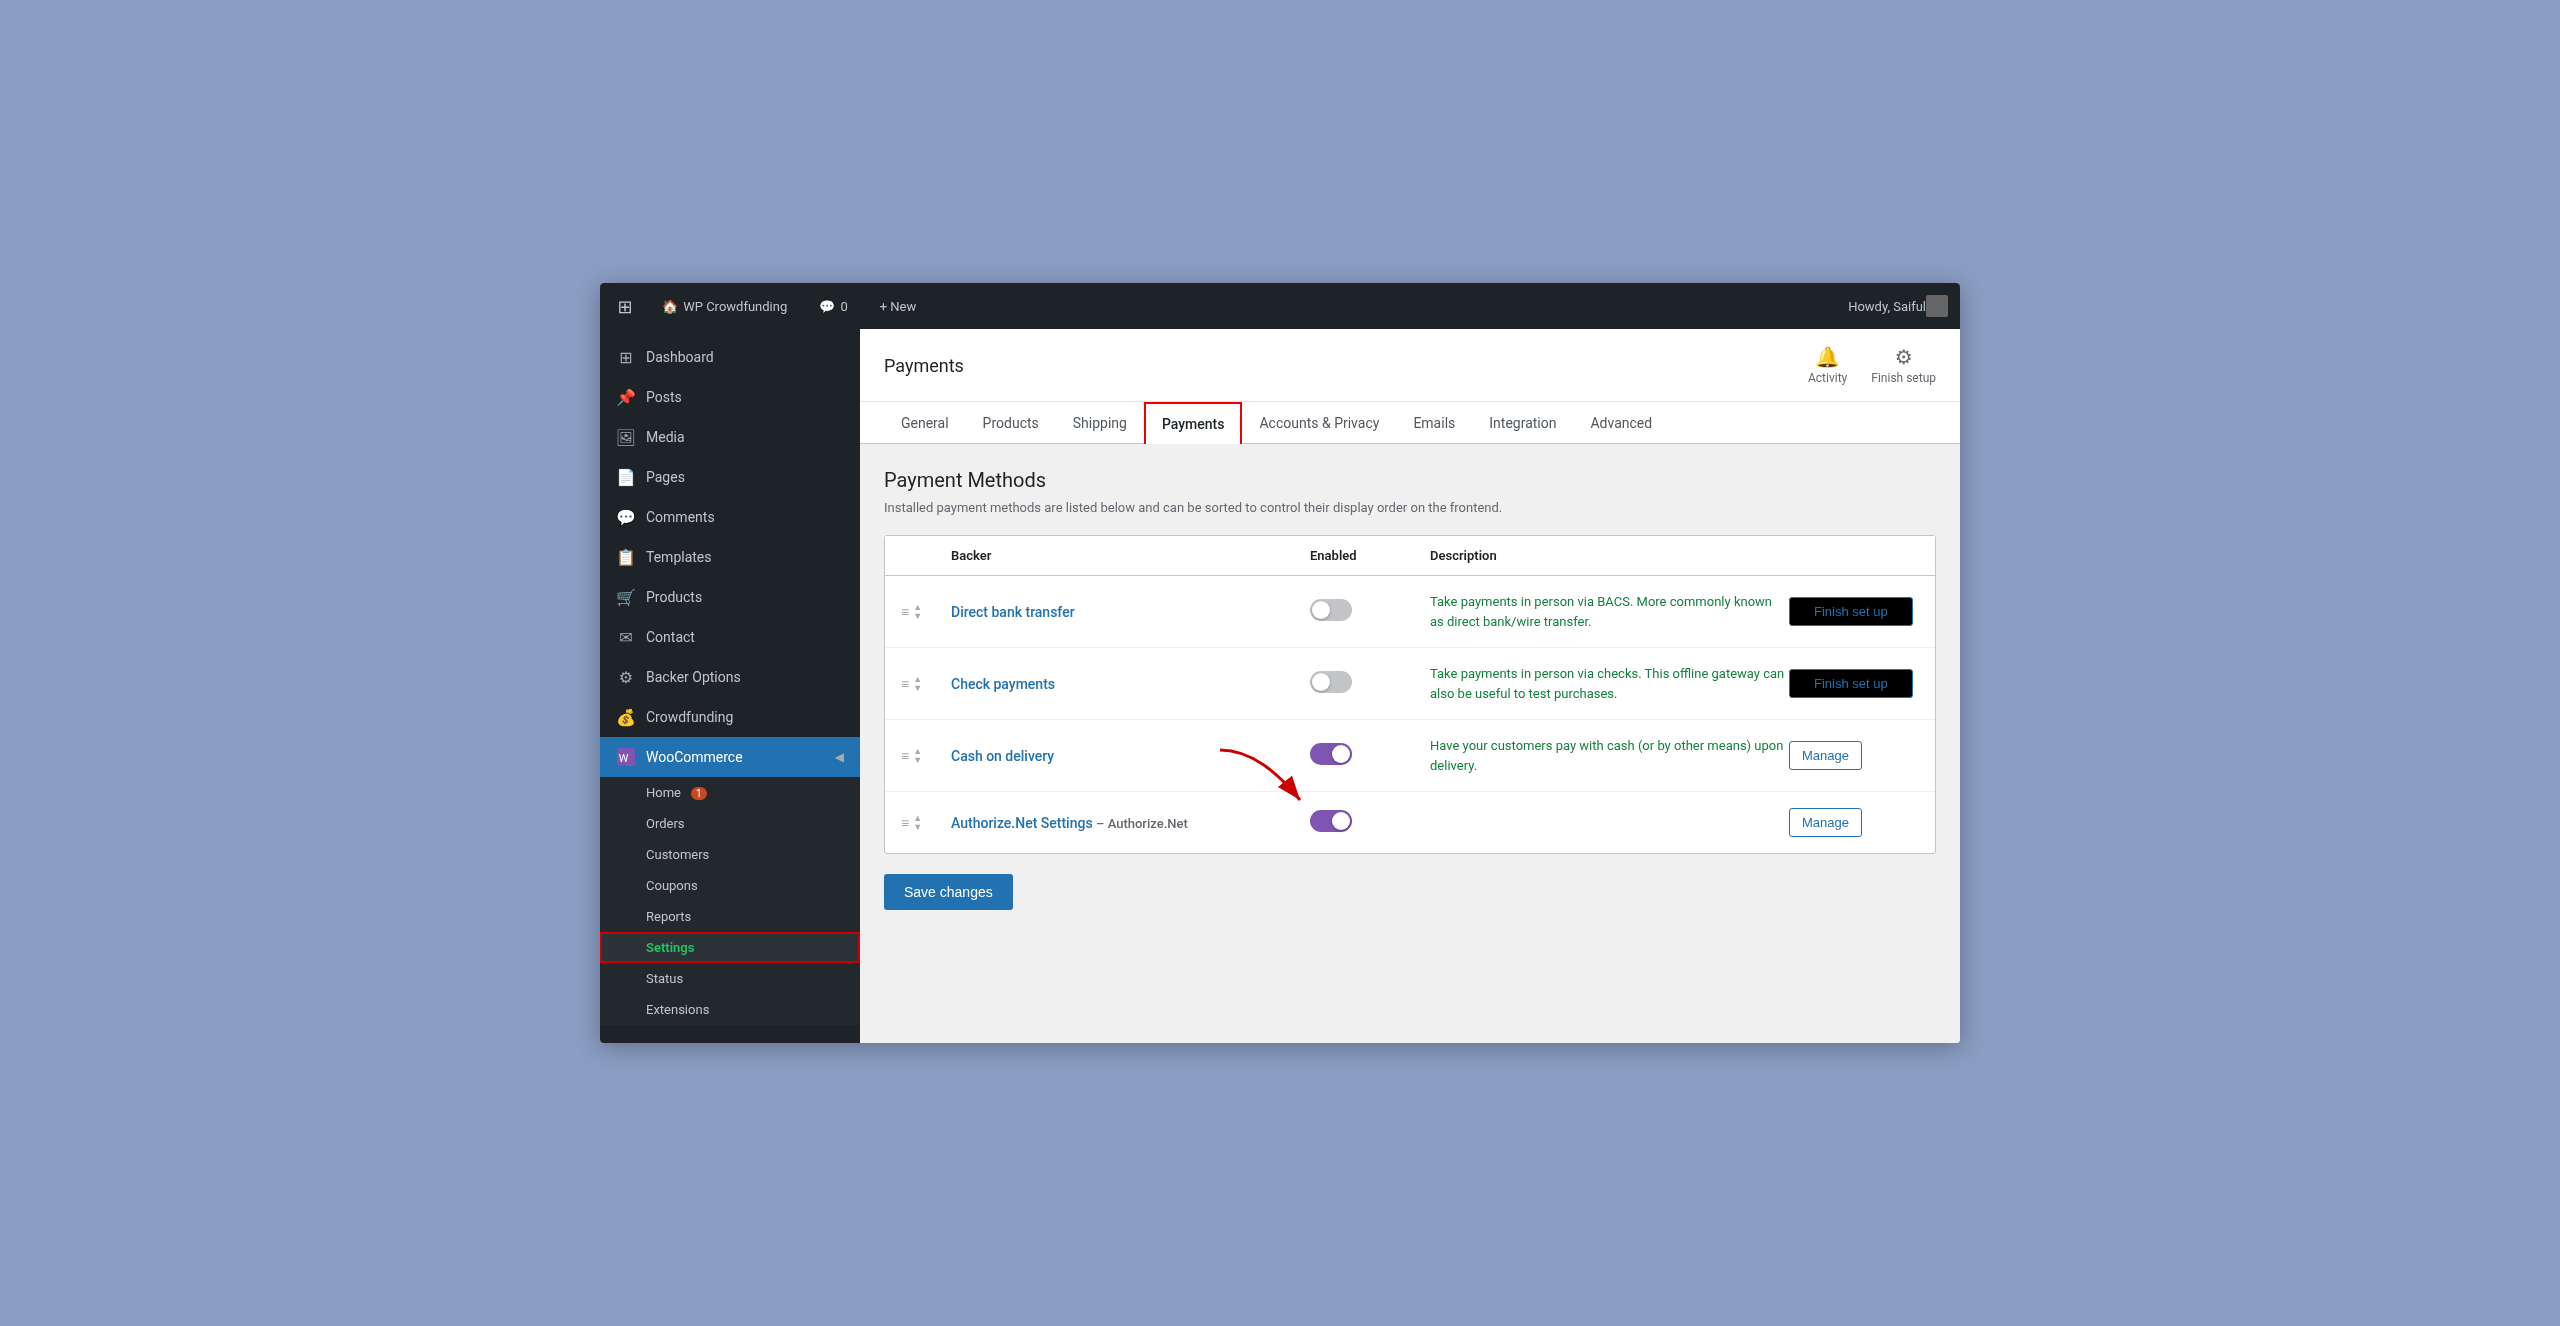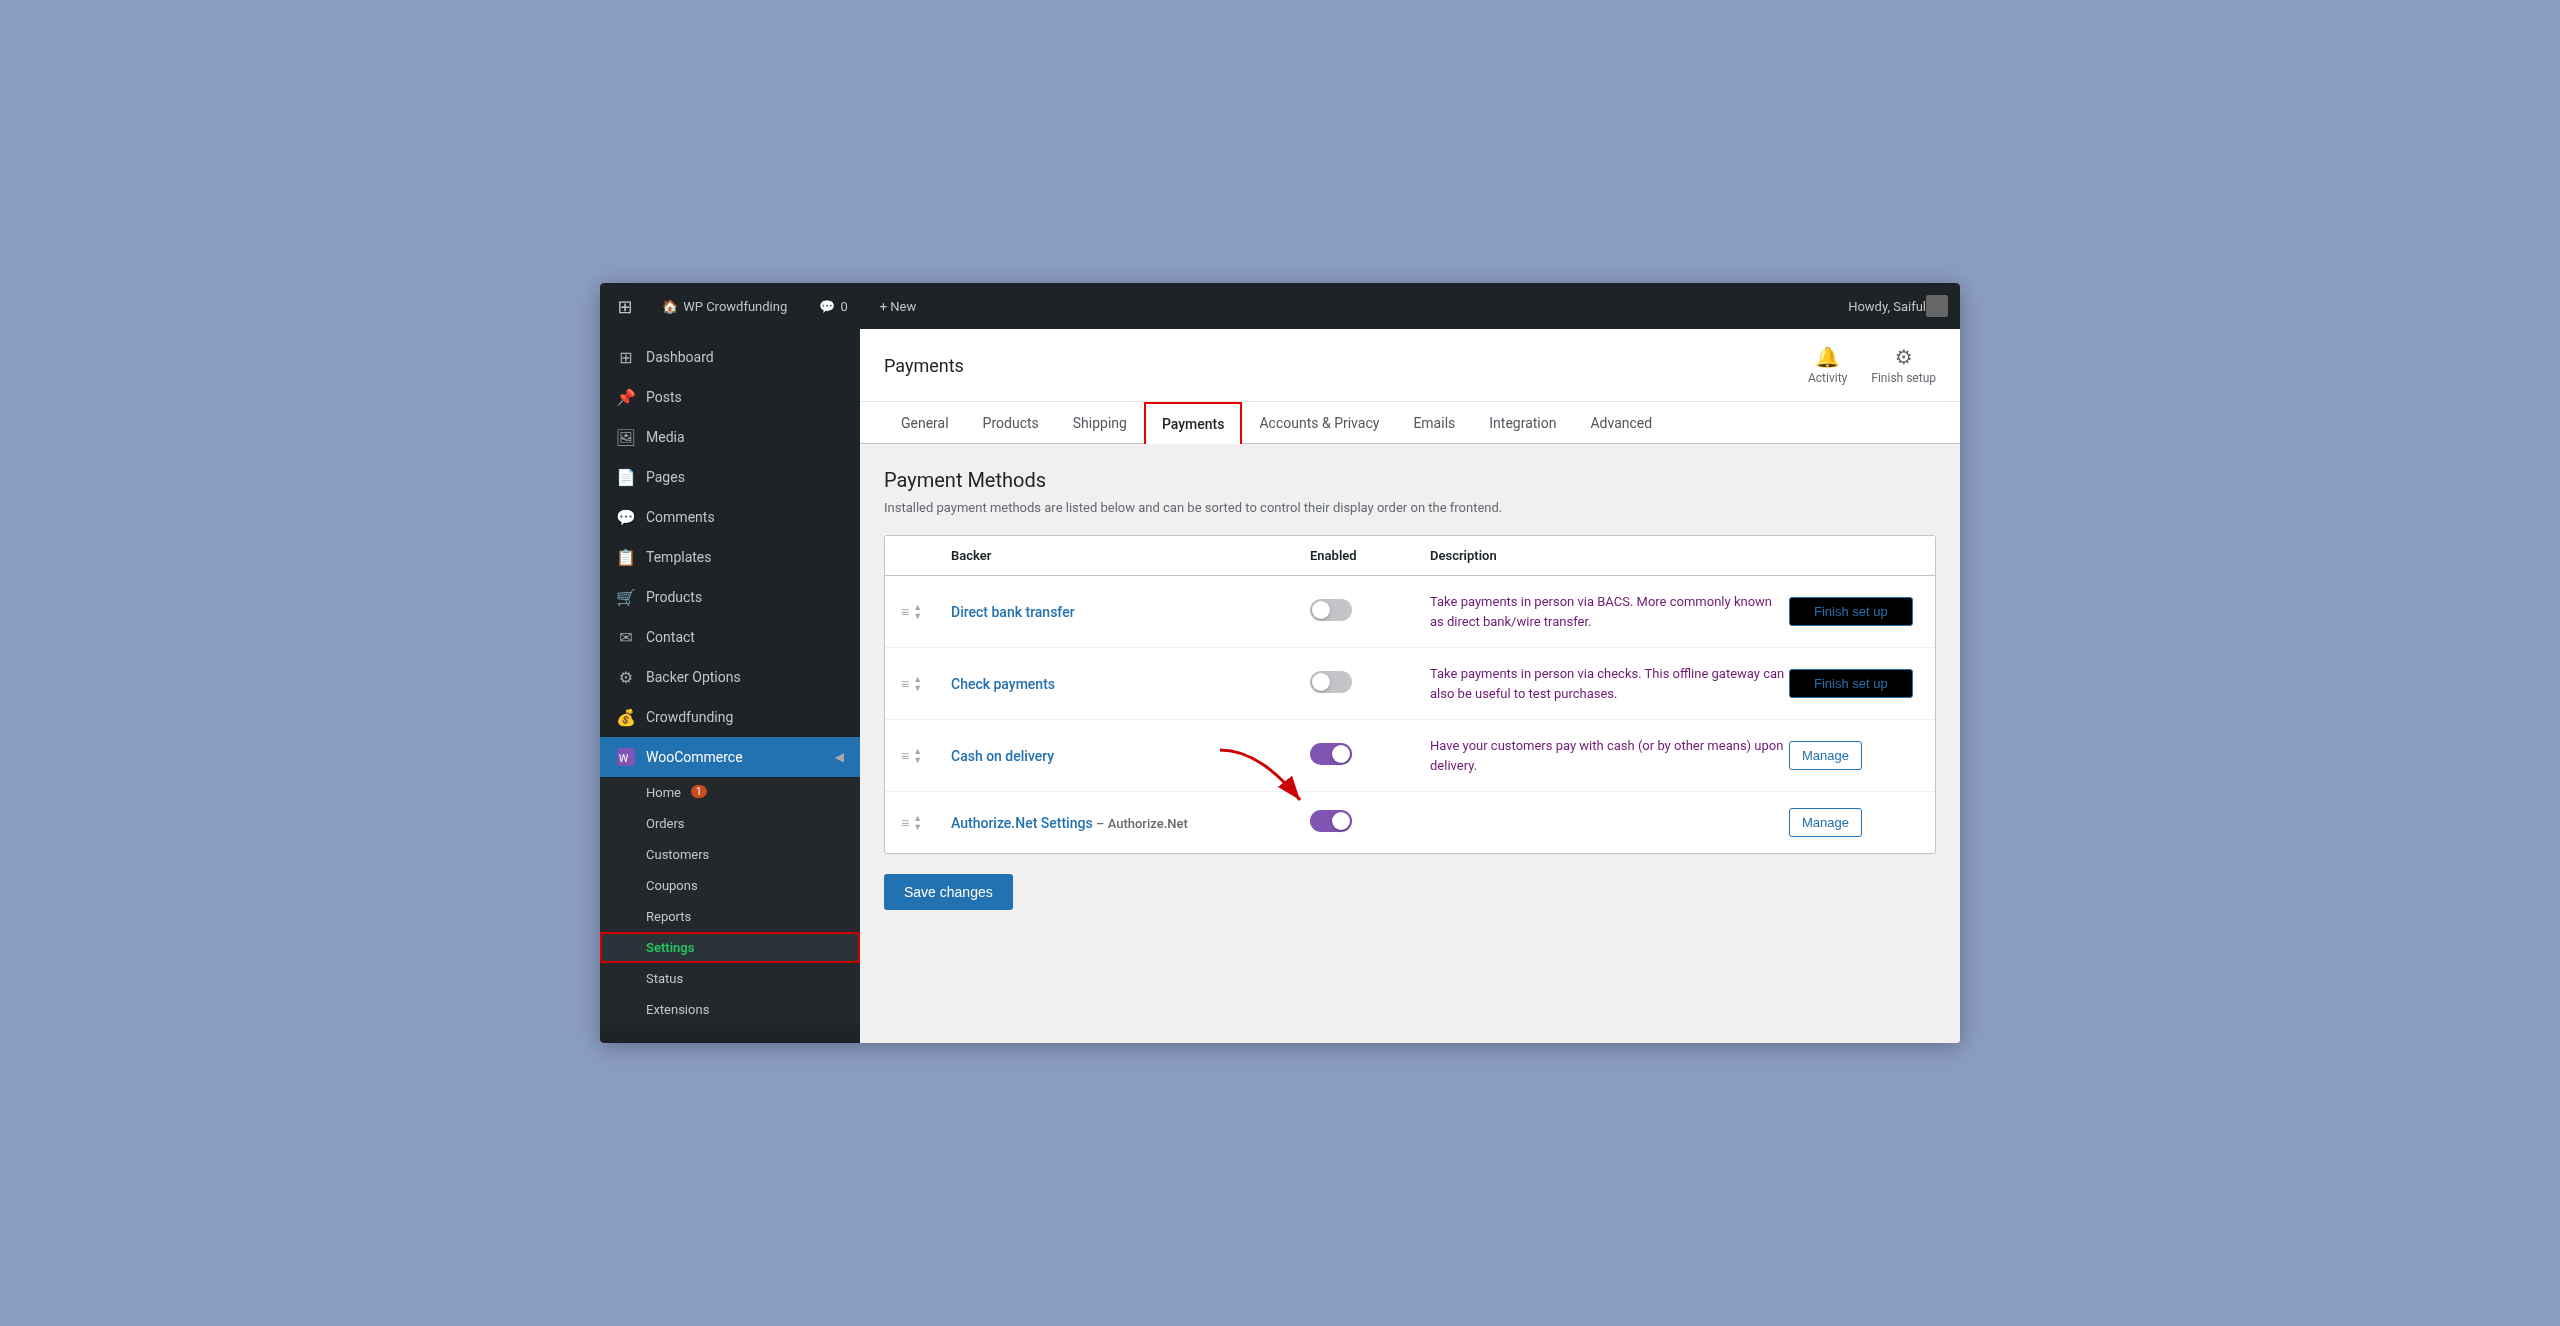--- a/index.html
+++ b/index.html
@@ -118,21 +118,21 @@
     
     .woo-submenu {
       background: #23282d;
     }
     .woo-submenu-item {
       padding: 8px 16px 8px 46px;
       color: #c3c4c7;
       cursor: pointer;
       font-size: 13px;
       display: flex;
-      align-items: flex-start;
+      align-items: flex-end;
       gap: 6px;
     }
     .woo-submenu-item.active { color: #22c55e; font-weight: 600; }
     .woo-submenu-item.highlighted {
       outline: 2px solid #e00;
       outline-offset: -2px;
     }
     .badge-red {
       background: #ca4a1f;
       color: white;
@@ -289,21 +289,21 @@
       height: 18px;
       background: #fff;
       border-radius: 50%;
       transition: left 0.2s;
       box-shadow: 0 1px 3px rgba(0,0,0,0.3);
     }
     .toggle-track.off .toggle-knob { left: 2px; }
     .toggle-track.on .toggle-knob { left: 22px; }
 
     .description-text {
-      color: #701a75;
+      color: #15803d;
       font-size: 13px;
       line-height: 1.5;
     }
 
     .finish-setup-btn {
       padding: 6px 24px;
       border: 1px solid #2271b1;
       background: #000000;
       color: #2271b1;
       border-radius: 3px;

